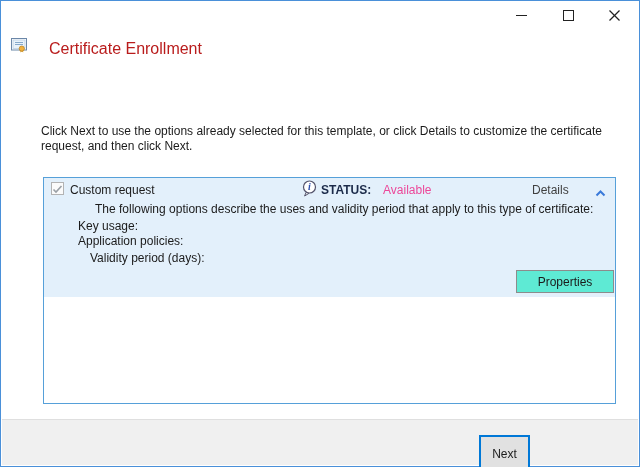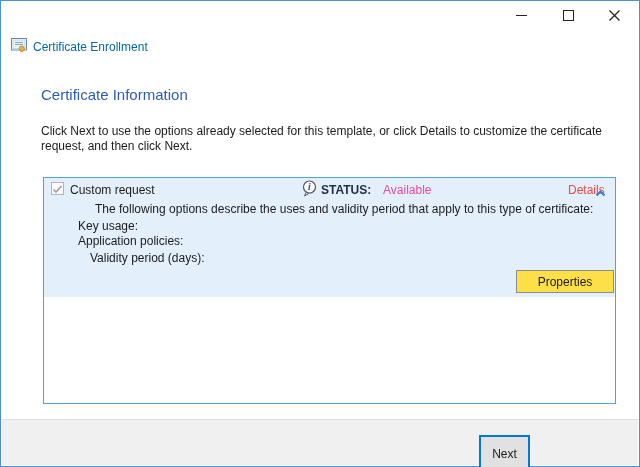--- a/index.html
+++ b/index.html
@@ -21,21 +21,21 @@
     cursor:default;
   }
   .btn-min { left:503px; }
   .btn-max { left:550px; }
   .btn-close { left:596px; }
   .glyph-min { width:11px; height:1px; background:#222; display:block; }
   .glyph-max { width:9px; height:9px; border:1px solid #222; display:block; }
 
   
   .app-icon { position:absolute; left:10px; top:37px; }
-  .app-title { position:absolute; left:32px; top:39px; font-size:12px; color:#0369a1; }
+  .app-title { position:absolute; left:48px; top:39px; font-size:16px; color:#b91c1c; }
 
   
   .page-heading {
     position:absolute; left:40px; top:85px;
     font-size:15px; color:#2b5db4;
   }
 
   
   .intro {
     position:absolute; left:40px; top:123px; width:572px;
@@ -53,29 +53,29 @@
   }
   .chk {
     position:absolute; left:7px; top:4px; width:13px; height:13px;
     background:#fbfbfb; border:1px solid #b3b3b3; box-sizing:border-box;
   }
   .chk svg { display:block; margin-top:1px; }
   .request-label { position:absolute; left:26px; top:5px; }
   .info-icon { position:absolute; left:258px; top:2px; }
   .status-label { position:absolute; left:277px; top:5px; font-weight:bold; color:#1c2b4a; }
   .status-value { position:absolute; left:339px; top:5px; color:#ec4899; }
-  .details-link { position:absolute; left:524px; top:5px; color:#ef4444; cursor:pointer;text-align:center; }
+  .details-link { position:absolute; left:488px; top:5px; color:#404040; cursor:pointer;text-align:center; }
   .details-chevron { position:absolute; left:551px; top:8px; cursor:pointer; }
   .panel-desc { position:absolute; left:18px; top:24px; width:540px;margin-left:33px; }
   .field-0 { position:absolute; left:34px; top:41px; }
   .field-1 { position:absolute; left:34px; top:56px; }
   .field-2 { position:absolute; left:46px; top:73px; }
   .properties-btn {
     position:absolute; left:472px; top:92px; width:98px; height:23px;
-    background:#fde047; border:1px solid #8c8c8c;
+    background:#5eead4; border:1px solid #8c8c8c;
     font-family:"Liberation Sans", sans-serif; font-size:12px; color:#1b1b1b;
     cursor:pointer;
   }
 
   
   .footer-divider { position:absolute; left:1px; right:1px; top:418px; height:1px; background:#dfdfdf; }
   .footer { position:absolute; left:1px; right:1px; top:419px; bottom:1px; background:#f0f0f0; }
   .btn {
     position:absolute; height:37px;
     background:#e1e1e1; border:1px solid #adadad;
@@ -108,21 +108,20 @@
       <rect x="0.5" y="0.5" width="15" height="11.5" fill="#fdfdfd" stroke="#6b87a8"></rect>
       <rect x="2" y="2" width="12" height="8.5" fill="#e9f2fa" stroke="#a8c4dd" stroke-width="0.6"></rect>
       <line x1="4" y1="4.5" x2="12" y2="4.5" stroke="#7aa0c4" stroke-width="0.9"></line>
       <line x1="4" y1="6.5" x2="12" y2="6.5" stroke="#7aa0c4" stroke-width="0.9"></line>
       <path d="M9.7 11.5 L9.2 14.6 L10.8 13.4 L12.3 14.6 L11.8 11.5 Z" fill="#d8a33a"></path>
       <circle cx="10.8" cy="10.6" r="2.6" fill="#f2b13e" stroke="#b67f1c" stroke-width="0.7"></circle>
     </svg>
   </span>
   <span class="app-title">Certificate Enrollment</span>
 
-  <div class="page-heading">Certificate Information</div>
 
   <div class="intro">Click Next to use the options already selected for this template, or click Details to customize the certificate request, and then click Next.</div>
 
   <div class="panel">
     <div class="panel-blue"></div>
 
     <span class="chk">
       <svg width="11" height="11" viewBox="0 0 11 11">
         <polyline points="1.5,5.5 4,8 9.5,2" fill="none" stroke="#9aa0a6" stroke-width="1.6"></polyline>
       </svg>

